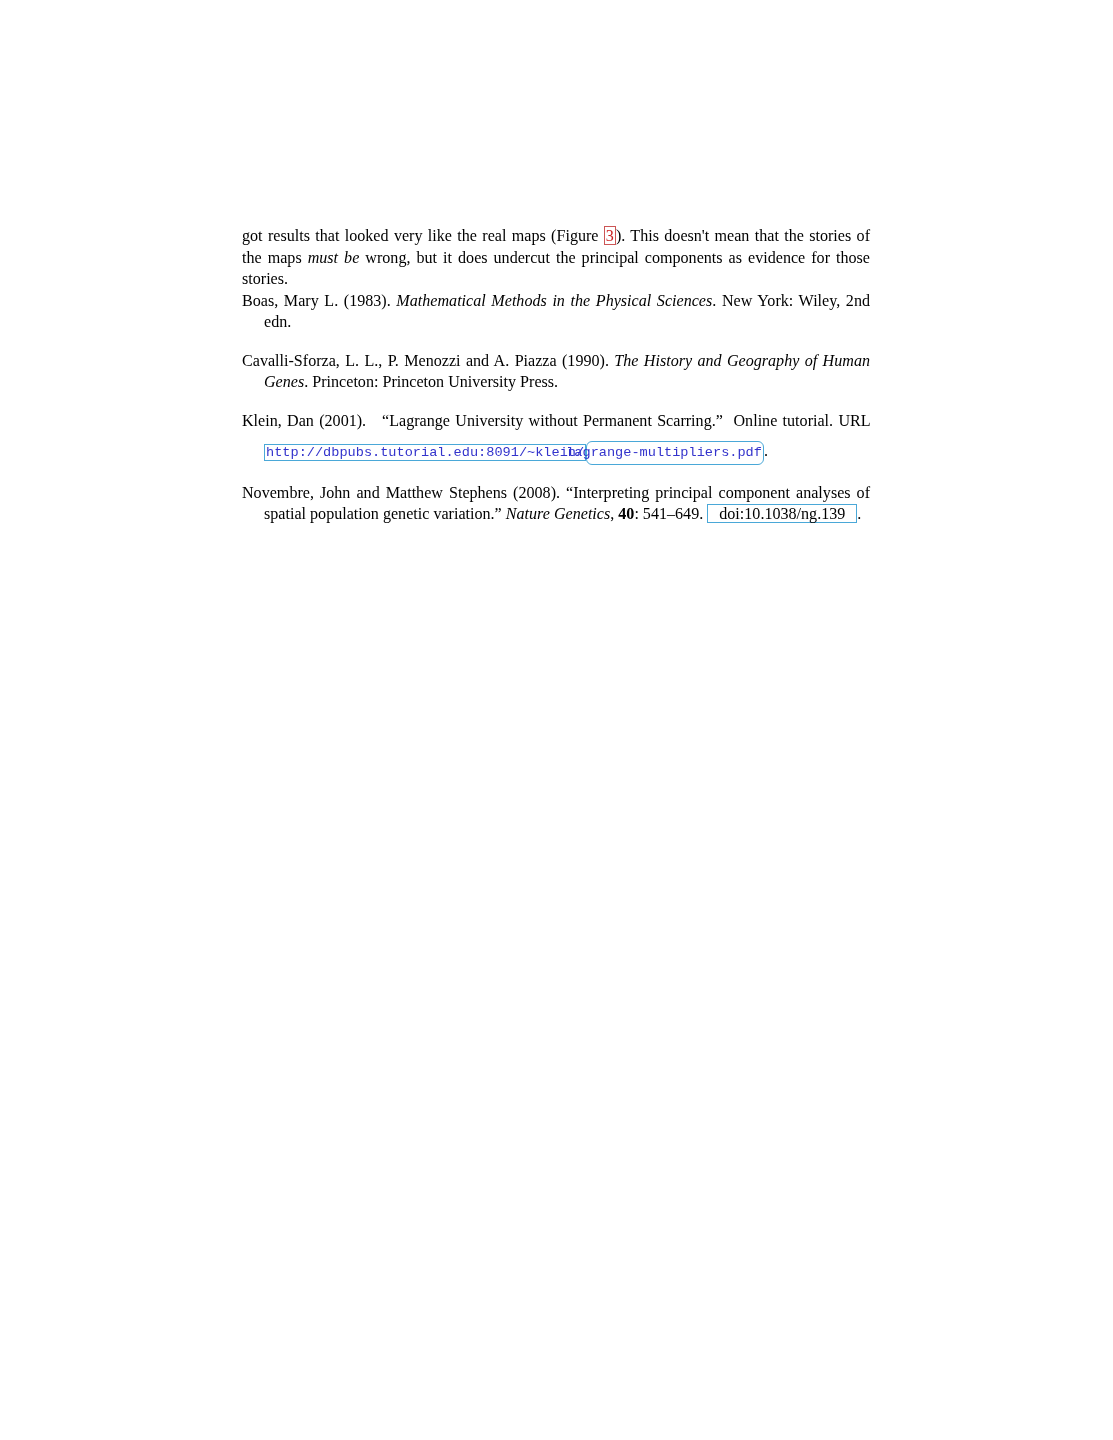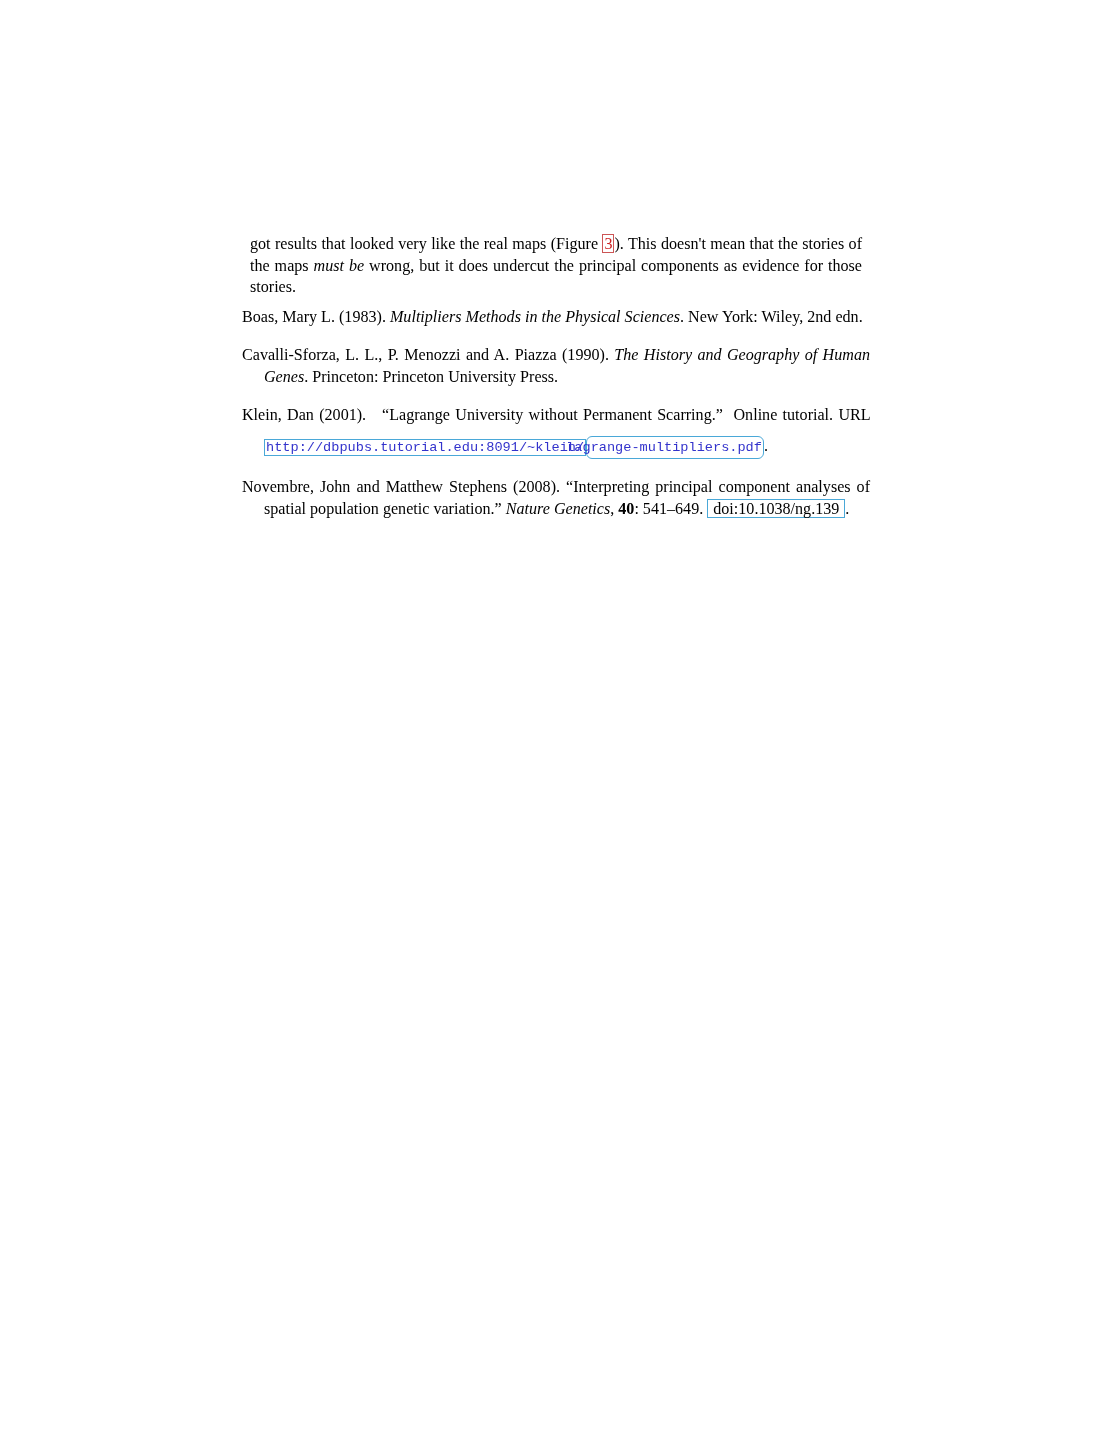--- a/index.html
+++ b/index.html
@@ -21,21 +21,21 @@
     height: 1440px;
     background: #ffffff;
   }
   .content {
     position: absolute;
     left: 242px;
     top: 225px;
     width: 628px;
   }
   p.body-par {
-    margin: 8px;
+    margin: 0;
     font-size: 16.1px;
     line-height: 21.5px;
     text-align: justify;
     text-justify: inter-word;
     hyphens: manual;
   }
   h2.refs-heading {
     font-size: 24px;
     font-weight: bold;
     margin: 0;
@@ -65,21 +65,21 @@
     border: 0.8px solid #4aa8d8;
     padding: 0 1px;
   }
   .url-line2 {
     display: inline-block;
     margin-top: 10px;
     border-radius: 6px;
   }
   .doi {
     border: 0.8px solid #4aa8d8;
-    padding: 0 5px;
+    padding: 0 11px;
   }
   .figref {
     color: #cc2222;
     border: 0.8px solid #cc5555;
     padding: 0 1px;
   }
   .page-number {
     position: absolute;
     left: 0;
     top: 1258px;
@@ -93,21 +93,21 @@
 
 <div class="page">
 
   <div class="content">
 
     <p class="body-par"><span>got results that looked very like the real maps (Figure </span><span class="figref">3</span><span>). This doesn't mean that the stories of the maps </span><i>must be</i><span> wrong, but it does undercut the principal components as evidence for those stories.</span></p>
 
 
     <div class="ref-list">
 
-      <p class="ref-entry"><span>Boas, Mary L. (1983). </span><i>Multipliers Methods in the Physical Sciences</i><span>. New York: Wiley, 2nd edn.</span></p>
+      <p class="ref-entry"><span>Boas, Mary L. (1983). </span><i>Mathematical Methods in the Physical Sciences</i><span>. New York: Wiley, 2nd edn.</span></p>
 
       <p class="ref-entry"><span>Cavalli-Sforza, L. L., P. Menozzi and A. Piazza (1990). </span><i>The History and Geography of Human Genes</i><span>. Princeton: Princeton University Press.</span></p>
 
       <p class="ref-entry"><span>Klein, Dan (2001).</span>&nbsp;&nbsp;&nbsp;<span>“Lagrange University without Permanent Scarring.”</span>&nbsp; <span>Online tutorial. URL</span> <span class="urlbox">http://dbpubs.tutorial.edu:8091/~klein/</span><span class="urlbox url-line2">lagrange-multipliers.pdf</span><span>.</span></p>
 
       <p class="ref-entry"><span>Novembre, John and Matthew Stephens (2008). </span><span>“Interpreting principal component analyses of spatial population genetic variation.”</span> <i>Nature Genetics</i><span>, </span><span class="bold">40</span><span>: 541–649. </span><span class="doi">doi:10.1038/ng.139</span><span>.</span></p>
 
     </div>
   </div>
 

